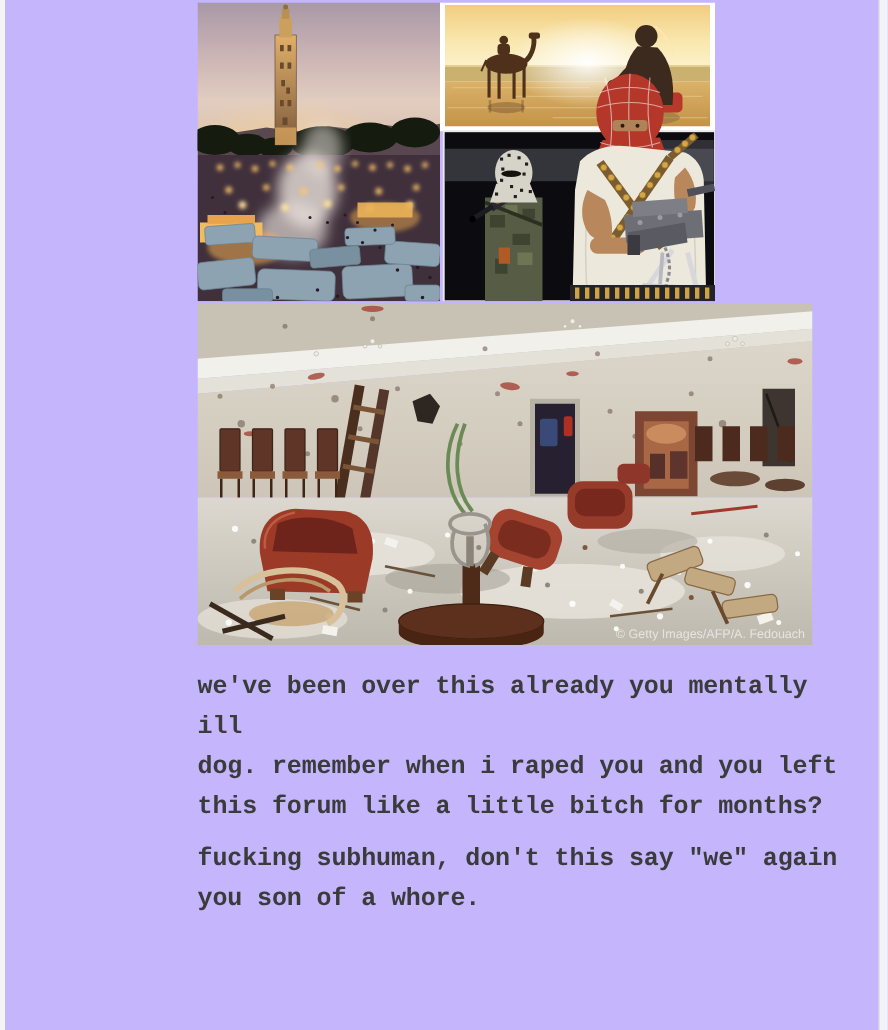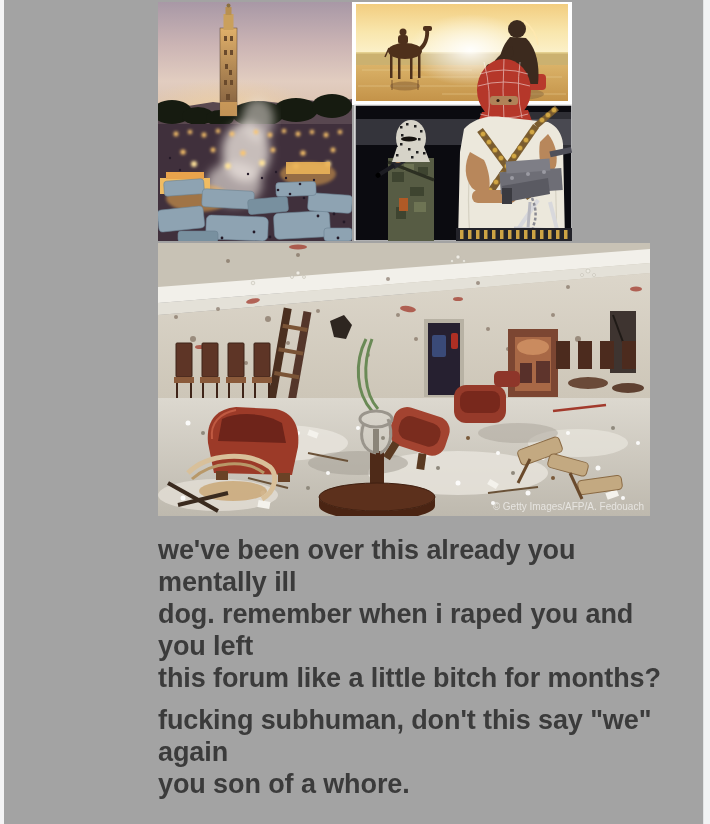--- a/index.html
+++ b/index.html
@@ -1,29 +1,29 @@
 <!DOCTYPE html>
 <html><head>
 <meta charset="utf-8">
 <style>
   * { margin:0; padding:0; box-sizing:border-box; }
   html,body { width:710px; height:824px; background:#ffffff; overflow:hidden;
               font-family:"Liberation Sans","DejaVu Sans",sans-serif; }
-  .window { position:relative; width:710px; height:824px; background:#a3a3a3; }
+  .window { position:relative; width:710px; height:824px; background:#c4b5fd; }
   .left-edge { position:absolute; left:0; top:0; width:4px; height:824px; background:#f4f4f5; }
   .scrollbar { position:absolute; right:0; top:0; width:7px; height:824px;
                background:#f2f3f4; border-left:1px solid #e2e3e4; }
   .post { position:absolute; left:158px; top:2px; width:514px; }
   .collage { display:flex; width:414px; height:239px; }
   .collage svg { display:block; }
   .big-photo { margin-top:2px; width:492px; height:273px; }
   .big-photo svg { display:block; }
   .post-text { margin-top:18px; width:516px; }
-  .post-text p { font-size:27px; line-height:32px; font-weight:700; color:#3b3b3b;
-                 letter-spacing:-0.1px; margin:0 0 10px 0; white-space:pre-line; }
+  .post-text p { font-size:20px; line-height:32px; font-weight:700; color:#3b3b3b;
+                 letter-spacing:-0.1px; margin:0 0 10px 0; white-space:pre-line;font-family:Liberation Mono, monospace; }
   svg text.credit { font-family:"Liberation Sans","DejaVu Sans",sans-serif; }
 </style>
 </head>
 <body>
 
 <div class="window">
   <div class="left-edge"></div>
 
   <div class="post">
 

